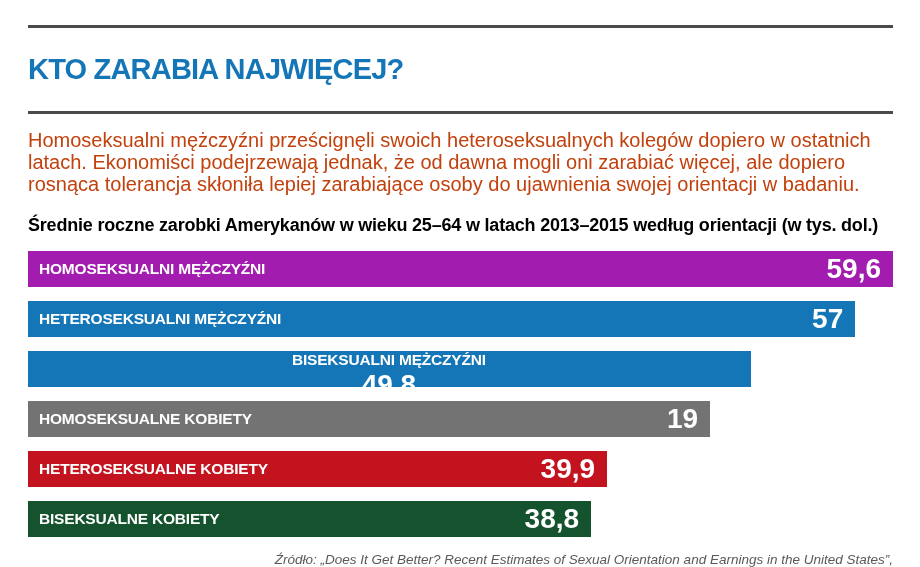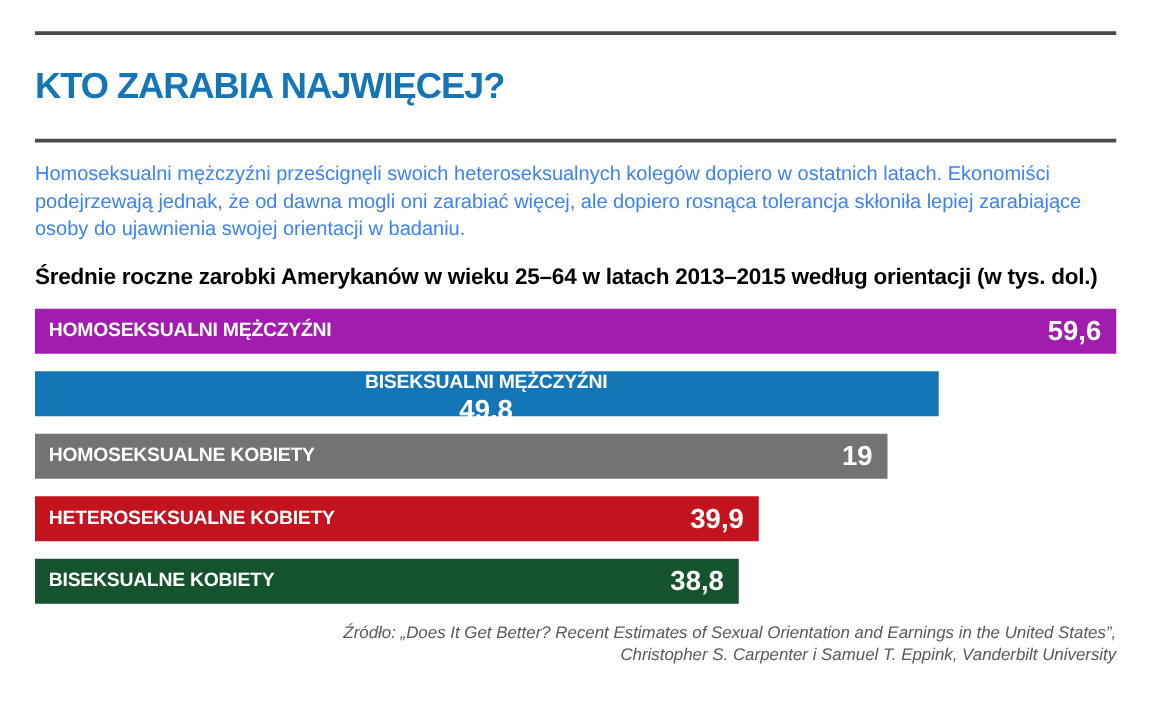--- a/index.html
+++ b/index.html
@@ -26,23 +26,23 @@
     color: #1476b6;
     font-size: 29px;
     font-weight: 700;
     letter-spacing: -0.8px;
     line-height: 44px;
     height: 44px;
     white-space: nowrap;
   }
   .intro {
     margin-top: 15px;
-    font-size: 16px;
+    font-size: 20px;
     line-height: 22px;
-    color: #3b82f6;
+    color: #c2410c;
   }
   .chart-title {
     margin-top: 13px;
     font-size: 18px;
     font-weight: 700;
     color: #000000;
     letter-spacing: -0.2px;
   }
   .bars {
     margin-top: 15px;
@@ -62,21 +62,21 @@
   }
   .bar-label {
     color: #ffffff;
     font-size: 15.5px;
     font-weight: 700;
     letter-spacing: -0.2px;
     white-space: nowrap;
   }
   .bar-value {
     color: #ffffff;
-    font-size: 22px;
+    font-size: 28px;
     font-weight: 700;
     white-space: nowrap;
   }
   .source {
     margin-top: 11px;
     text-align: right;
     font-style: italic;
     font-size: 13.5px;
     line-height: 18px;
     color: #595959;
@@ -99,20 +99,26 @@
 
   <div class="bars">
 
     <div class="bar-row">
       <div class="bar" style="width: 100%; background: #a21caf;">
         <span class="bar-label">HOMOSEKSUALNI MĘŻCZYŹNI</span>
         <span class="bar-value">59,6</span>
       </div>
     </div>
 
+    <div class="bar-row">
+      <div class="bar" style="width: 95.6376%; background: rgb(20, 118, 182);">
+        <span class="bar-label">HETEROSEKSUALNI MĘŻCZYŹNI</span>
+        <span class="bar-value">57</span>
+      </div>
+    </div>
 
     <div class="bar-row">
       <div class="bar" style="width: 83.557%; background: rgb(20, 118, 182); flex-direction: column;">
         <span class="bar-label">BISEKSUALNI MĘŻCZYŹNI</span>
         <span class="bar-value">49,8</span>
       </div>
     </div>
 
     <div class="bar-row">
       <div class="bar" style="width: 78.8591%; background: #737373;">

